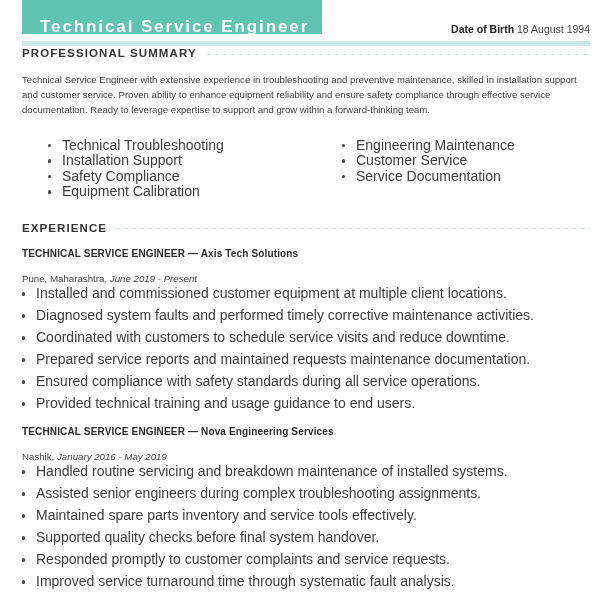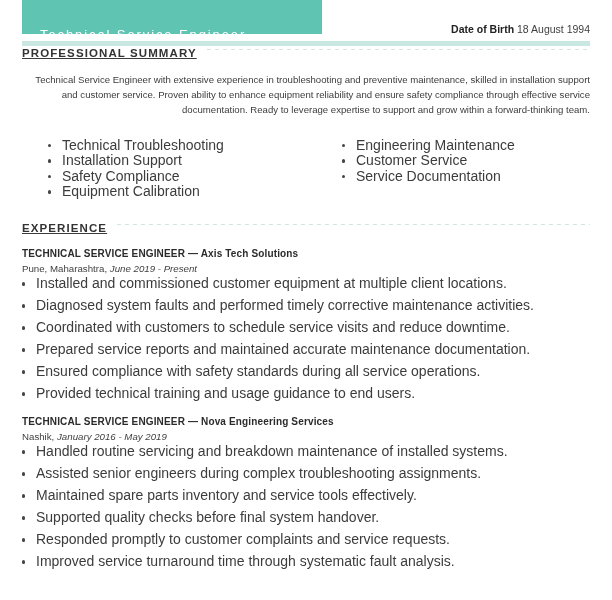--- a/index.html
+++ b/index.html
@@ -31,25 +31,25 @@
     position: absolute;
     left: 22px;
     top: 0;
     width: 300px;
     height: 34px;
     background: #5FC4B2;
   }
   .header-title {
     position: absolute;
     left: 40px;
-    top: 24px;
+    top: 16px;
     width: 280px;
     color: #ffffff;
-    font-size: 13px;
-    font-weight: normal;
+    font-size: 17px;
+    font-weight: bold;
     letter-spacing: 1.9px;
     line-height: 21px;
     white-space: nowrap;
   }
   .header-dob {
     position: absolute;
     right: 22px;
     top: 23px;
     font-size: 10.5px;
     color: #333333;
@@ -71,23 +71,22 @@
     height: 5px;
     background: #C9E8E2;
   }
 
   
   .section {
     padding: 0 22px;
   }
   .section-head {
     display: flex;
-    align-items: flex-start;
+    align-items: center;
     gap: 10px;
-    text-decoration: underline;
   }
   .section-title {
     font-size: 11.5px;
     font-weight: bold;
     letter-spacing: 1.1px;
     color: #333333;
     text-transform: uppercase;
     white-space: nowrap;
   }
   .section-dots {
@@ -99,21 +98,21 @@
     margin-top: 2px;
   }
 
   .summary-block {
     margin-top: 13px;
   }
   .summary-text {
     font-size: 9.6px;
     line-height: 15.2px;
     color: #3c3c3c;
-    text-align: right;
+    text-align: left;
   }
 
   
   .skills-block {
     margin-top: 12px;
     display: flex;
   }
   .skills-col {
     width: 50%;
     padding-left: 26px;
@@ -152,21 +151,21 @@
     font-size: 10px;
     font-weight: bold;
     color: #2b2b2b;
     letter-spacing: 0.15px;
     line-height: 14px;
   }
   .job-meta {
     font-size: 9.7px;
     color: #3f3f3f;
     line-height: 14.5px;
-    margin-top: 1px;
+    margin-top: 11px;
   }
   .job-meta .dates {
     font-style: italic;
   }
   .job-bullets {
     margin-top: 9px;
     padding-left: 28px;
   }
   .job-bullets li {
     font-size: 9.7px;
@@ -233,21 +232,21 @@
     <div class="job">
       <div class="job-title">TECHNICAL SERVICE ENGINEER — Axis Tech Solutions</div>
       <div class="job-meta">
         <span>Pune, Maharashtra,</span>
         <span class="dates">June 2019 - Present</span>
       </div>
       <ul class="bullets job-bullets">
         <li>Installed and commissioned customer equipment at multiple client locations.</li>
         <li>Diagnosed system faults and performed timely corrective maintenance activities.</li>
         <li>Coordinated with customers to schedule service visits and reduce downtime.</li>
-        <li>Prepared service reports and maintained accurate maintenance documentation.</li>
+        <li>Prepared service reports and maintained requests maintenance documentation.</li>
         <li>Ensured compliance with safety standards during all service operations.</li>
         <li>Provided technical training and usage guidance to end users.</li>
       </ul>
     </div>
 
     <div class="job">
       <div class="job-title">TECHNICAL SERVICE ENGINEER — Nova Engineering Services</div>
       <div class="job-meta">
         <span>Nashik,</span>
         <span class="dates">January 2016 - May 2019</span>

